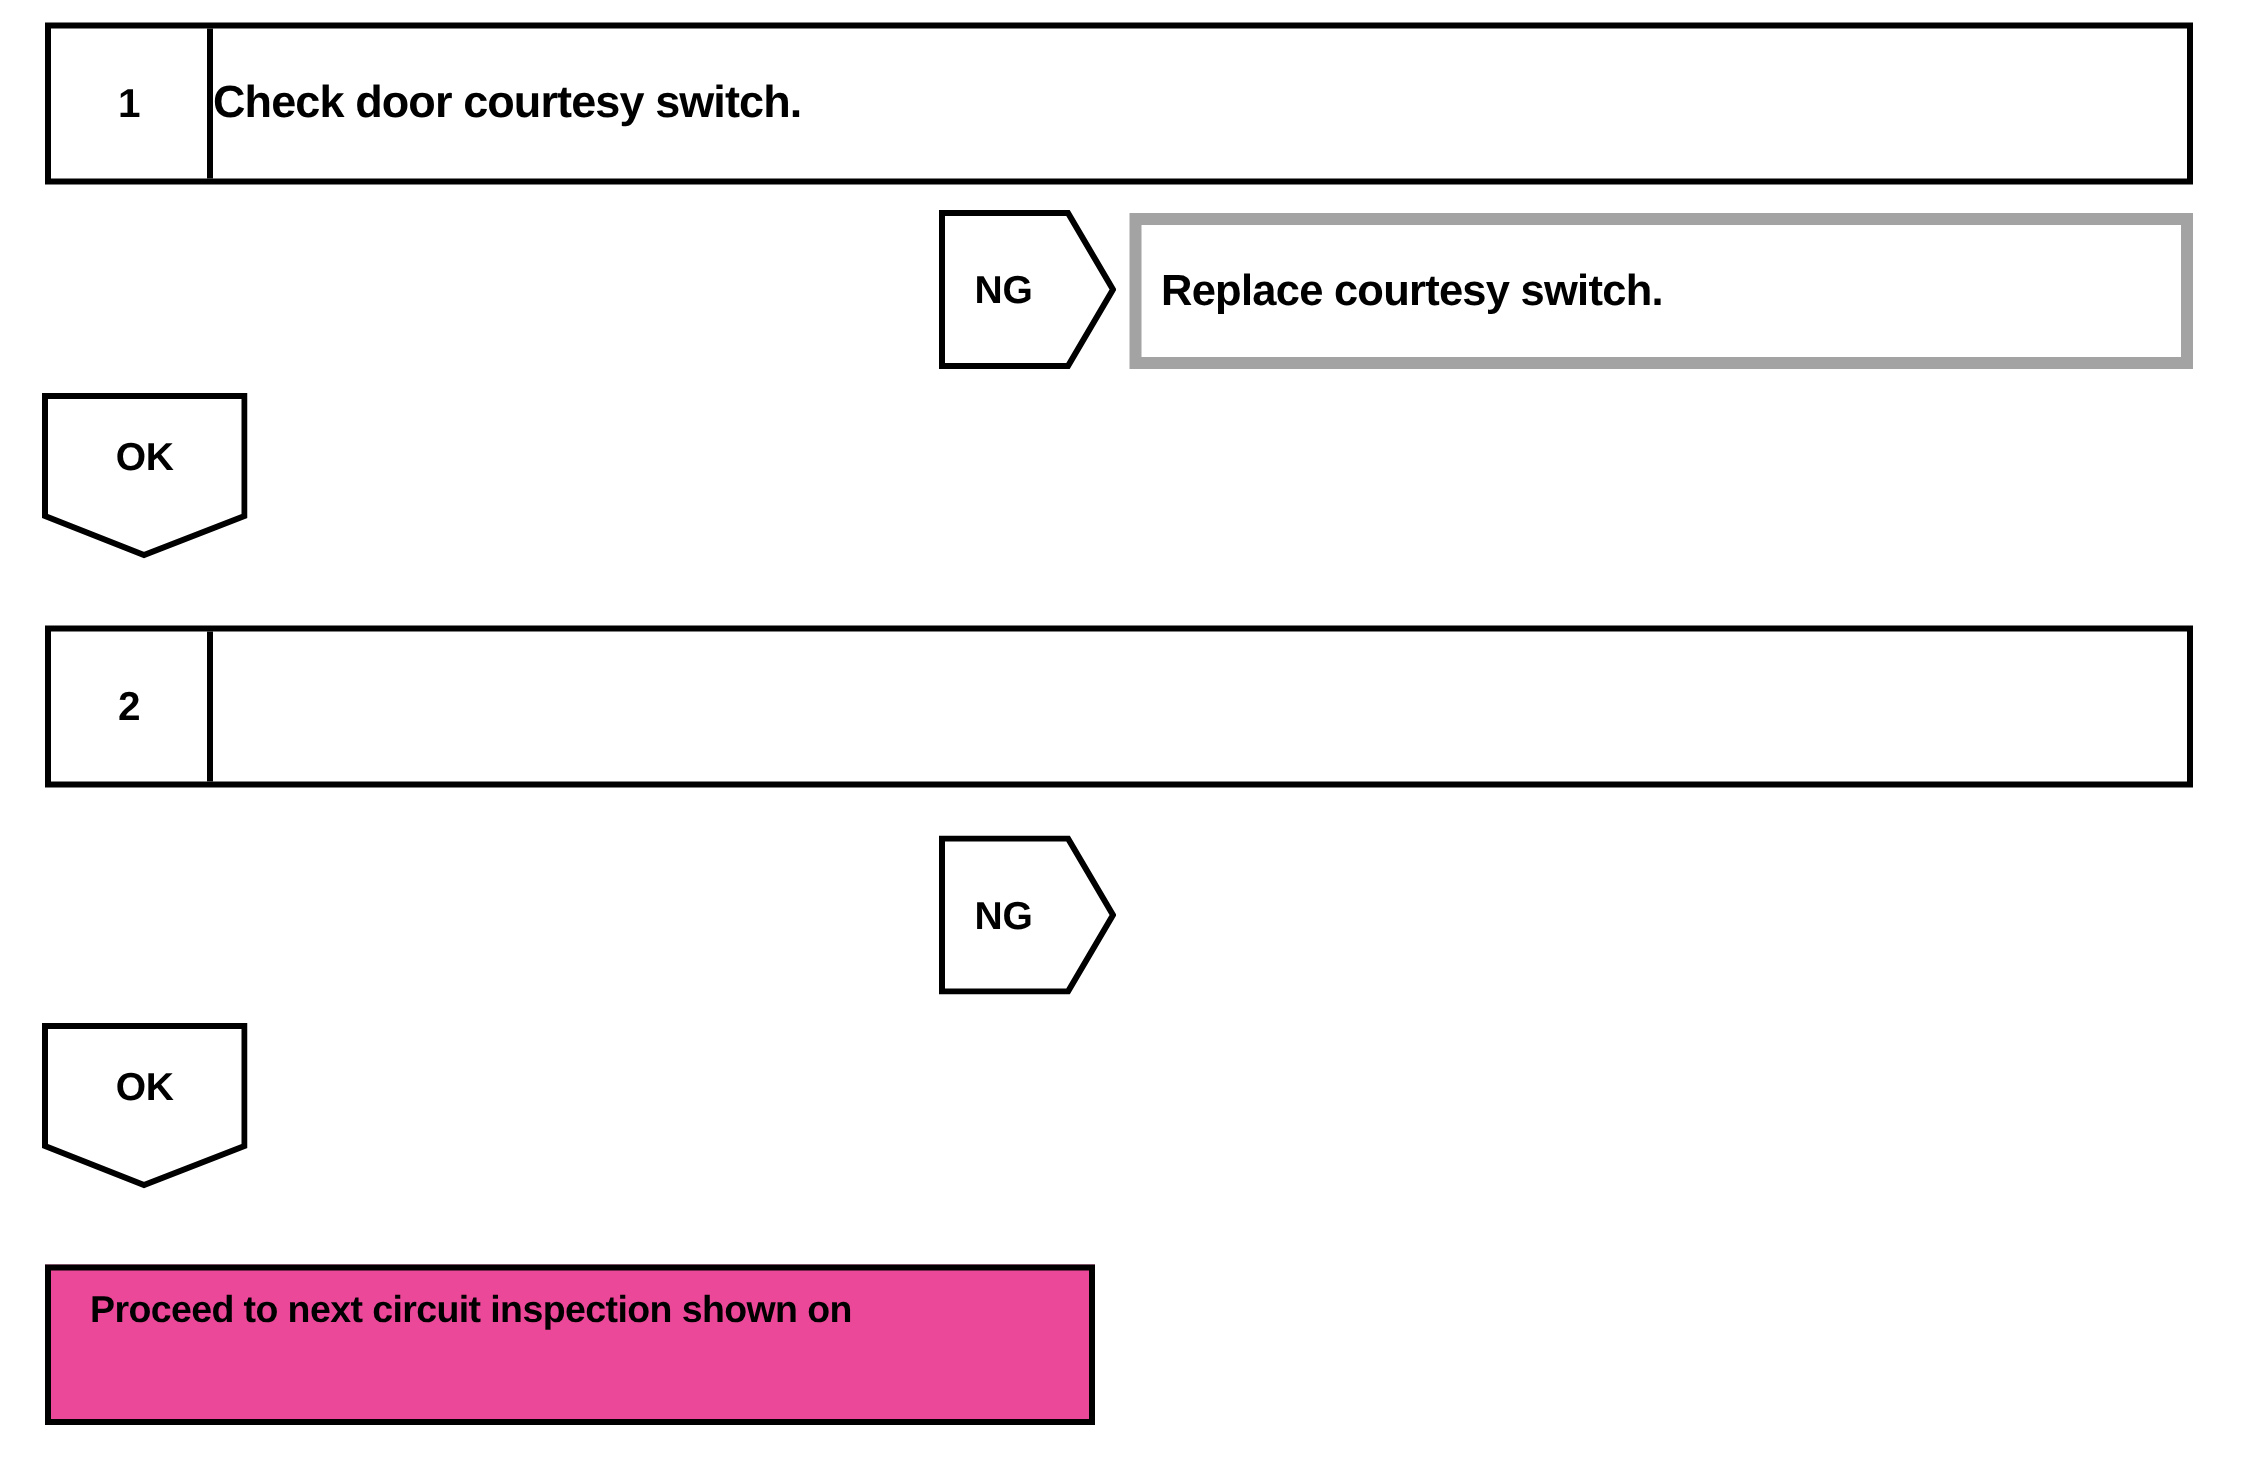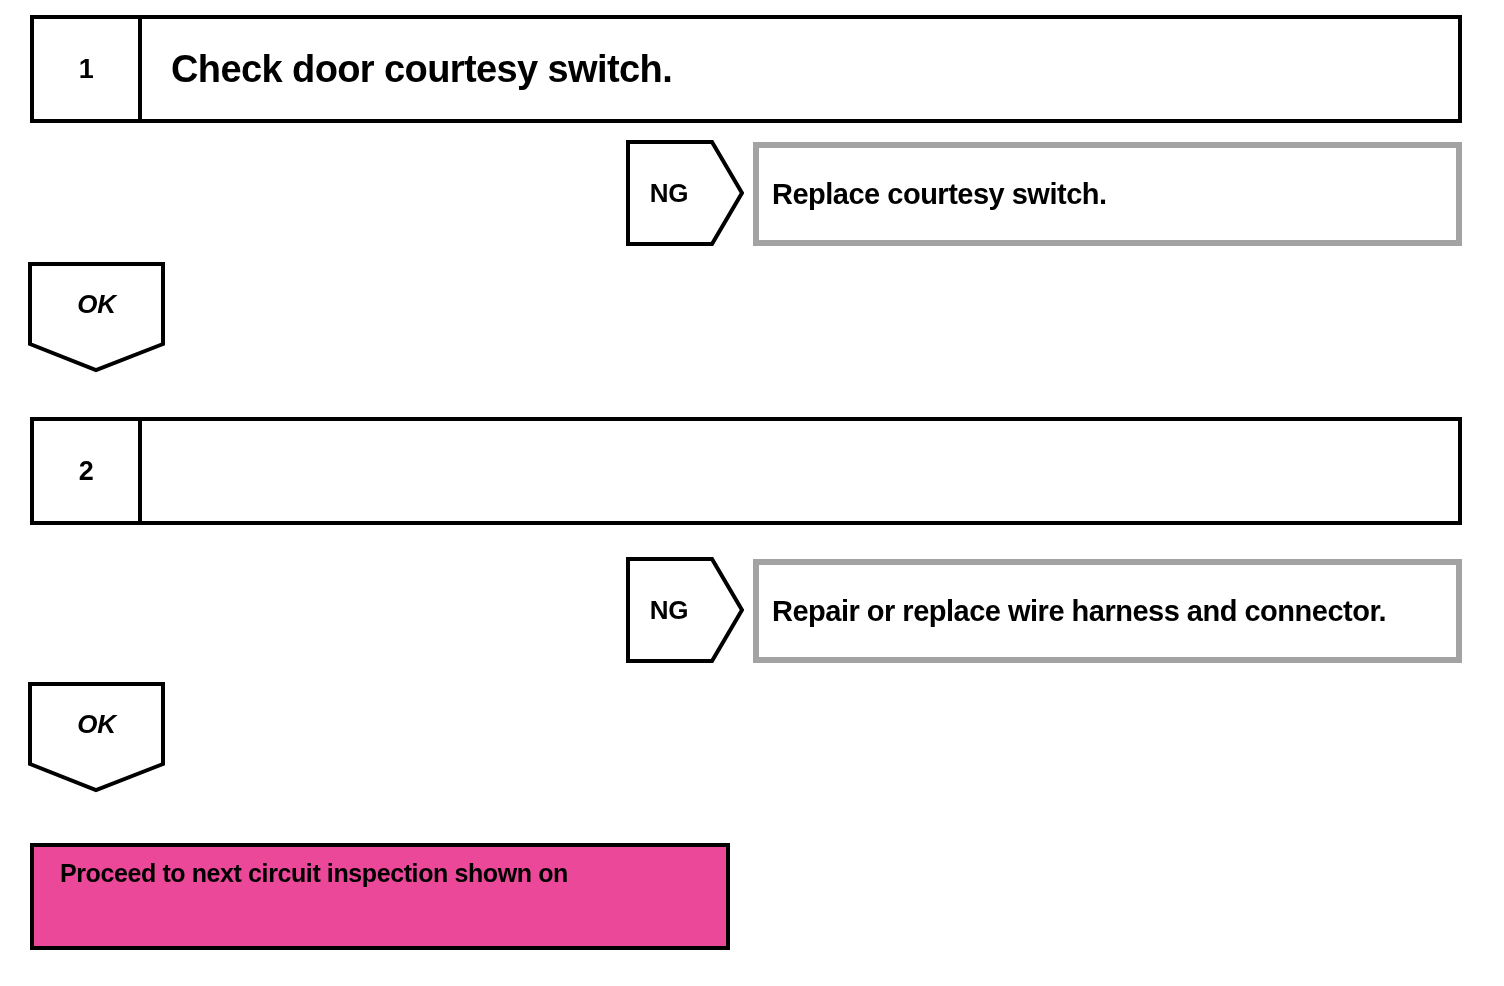--- a/index.html
+++ b/index.html
@@ -36,32 +36,32 @@
     align-items: center;
     justify-content: center;
     font-size: 27px;
     font-weight: bold;
     letter-spacing: -0.3px;
   }
   .step-text {
     flex: 1;
     display: flex;
     align-items: center;
-    padding-left: 29px;
-    font-size: 38px;
+    padding-left: 0;
+    font-size: 30px;
     font-weight: bold;
     letter-spacing: -0.6px;
     white-space: nowrap;
   }
 
   
   .result-box {
     position: absolute;
     box-sizing: border-box;
-    border: 6px solid #a3a3a3;
+    border: 8px solid #a3a3a3;
     background: #fff;
     display: flex;
     align-items: center;
     padding-left: 13px;
     font-size: 29px;
     font-weight: bold;
     letter-spacing: -0.5px;
     white-space: nowrap;
   }
 
@@ -103,21 +103,20 @@
     font-size: 26px;
     font-weight: bold;
     letter-spacing: -0.2px;
   }
 
   
   .ok-arrow {
     position: absolute;
     width: 164px;
     height: 111px;
-    font-style: italic;
   }
   .ok-arrow svg {
     position: absolute;
     left: 0;
     top: 0;
     display: block;
   }
   .ok-label {
     position: absolute;
     left: 0;
@@ -162,21 +161,20 @@
     <div class="step-num">2</div>
   </div>
 
   <div class="ng-arrow" style="left:626px; top:557px;">
     <svg width="118" height="106" viewBox="0 0 118 106">
       <polygon points="2,2 86,2 116,53 86,104 2,104" fill="#ffffff" stroke="#000000" stroke-width="4" stroke-linejoin="miter"></polygon>
     </svg>
     <span class="ng-label">NG</span>
   </div>
 
-  <div class="result-box" style="left:753px; top:559px; width:709px; height:104px;">Repair or replace wire harness and connector.</div>
 
   <div class="ok-arrow" style="left:28px; top:682px;">
     <svg width="137" height="111" viewBox="0 0 137 111">
       <polygon points="2,2 135,2 135,82 68,108 2,82" fill="#ffffff" stroke="#000000" stroke-width="4" stroke-linejoin="miter"></polygon>
     </svg>
     <span class="ok-label">OK</span>
   </div>
 
   <div class="final-box" style="left:30px; top:843px; width:700px; height:107px;">
     <span class="line">Proceed to next circuit inspection shown on</span>

